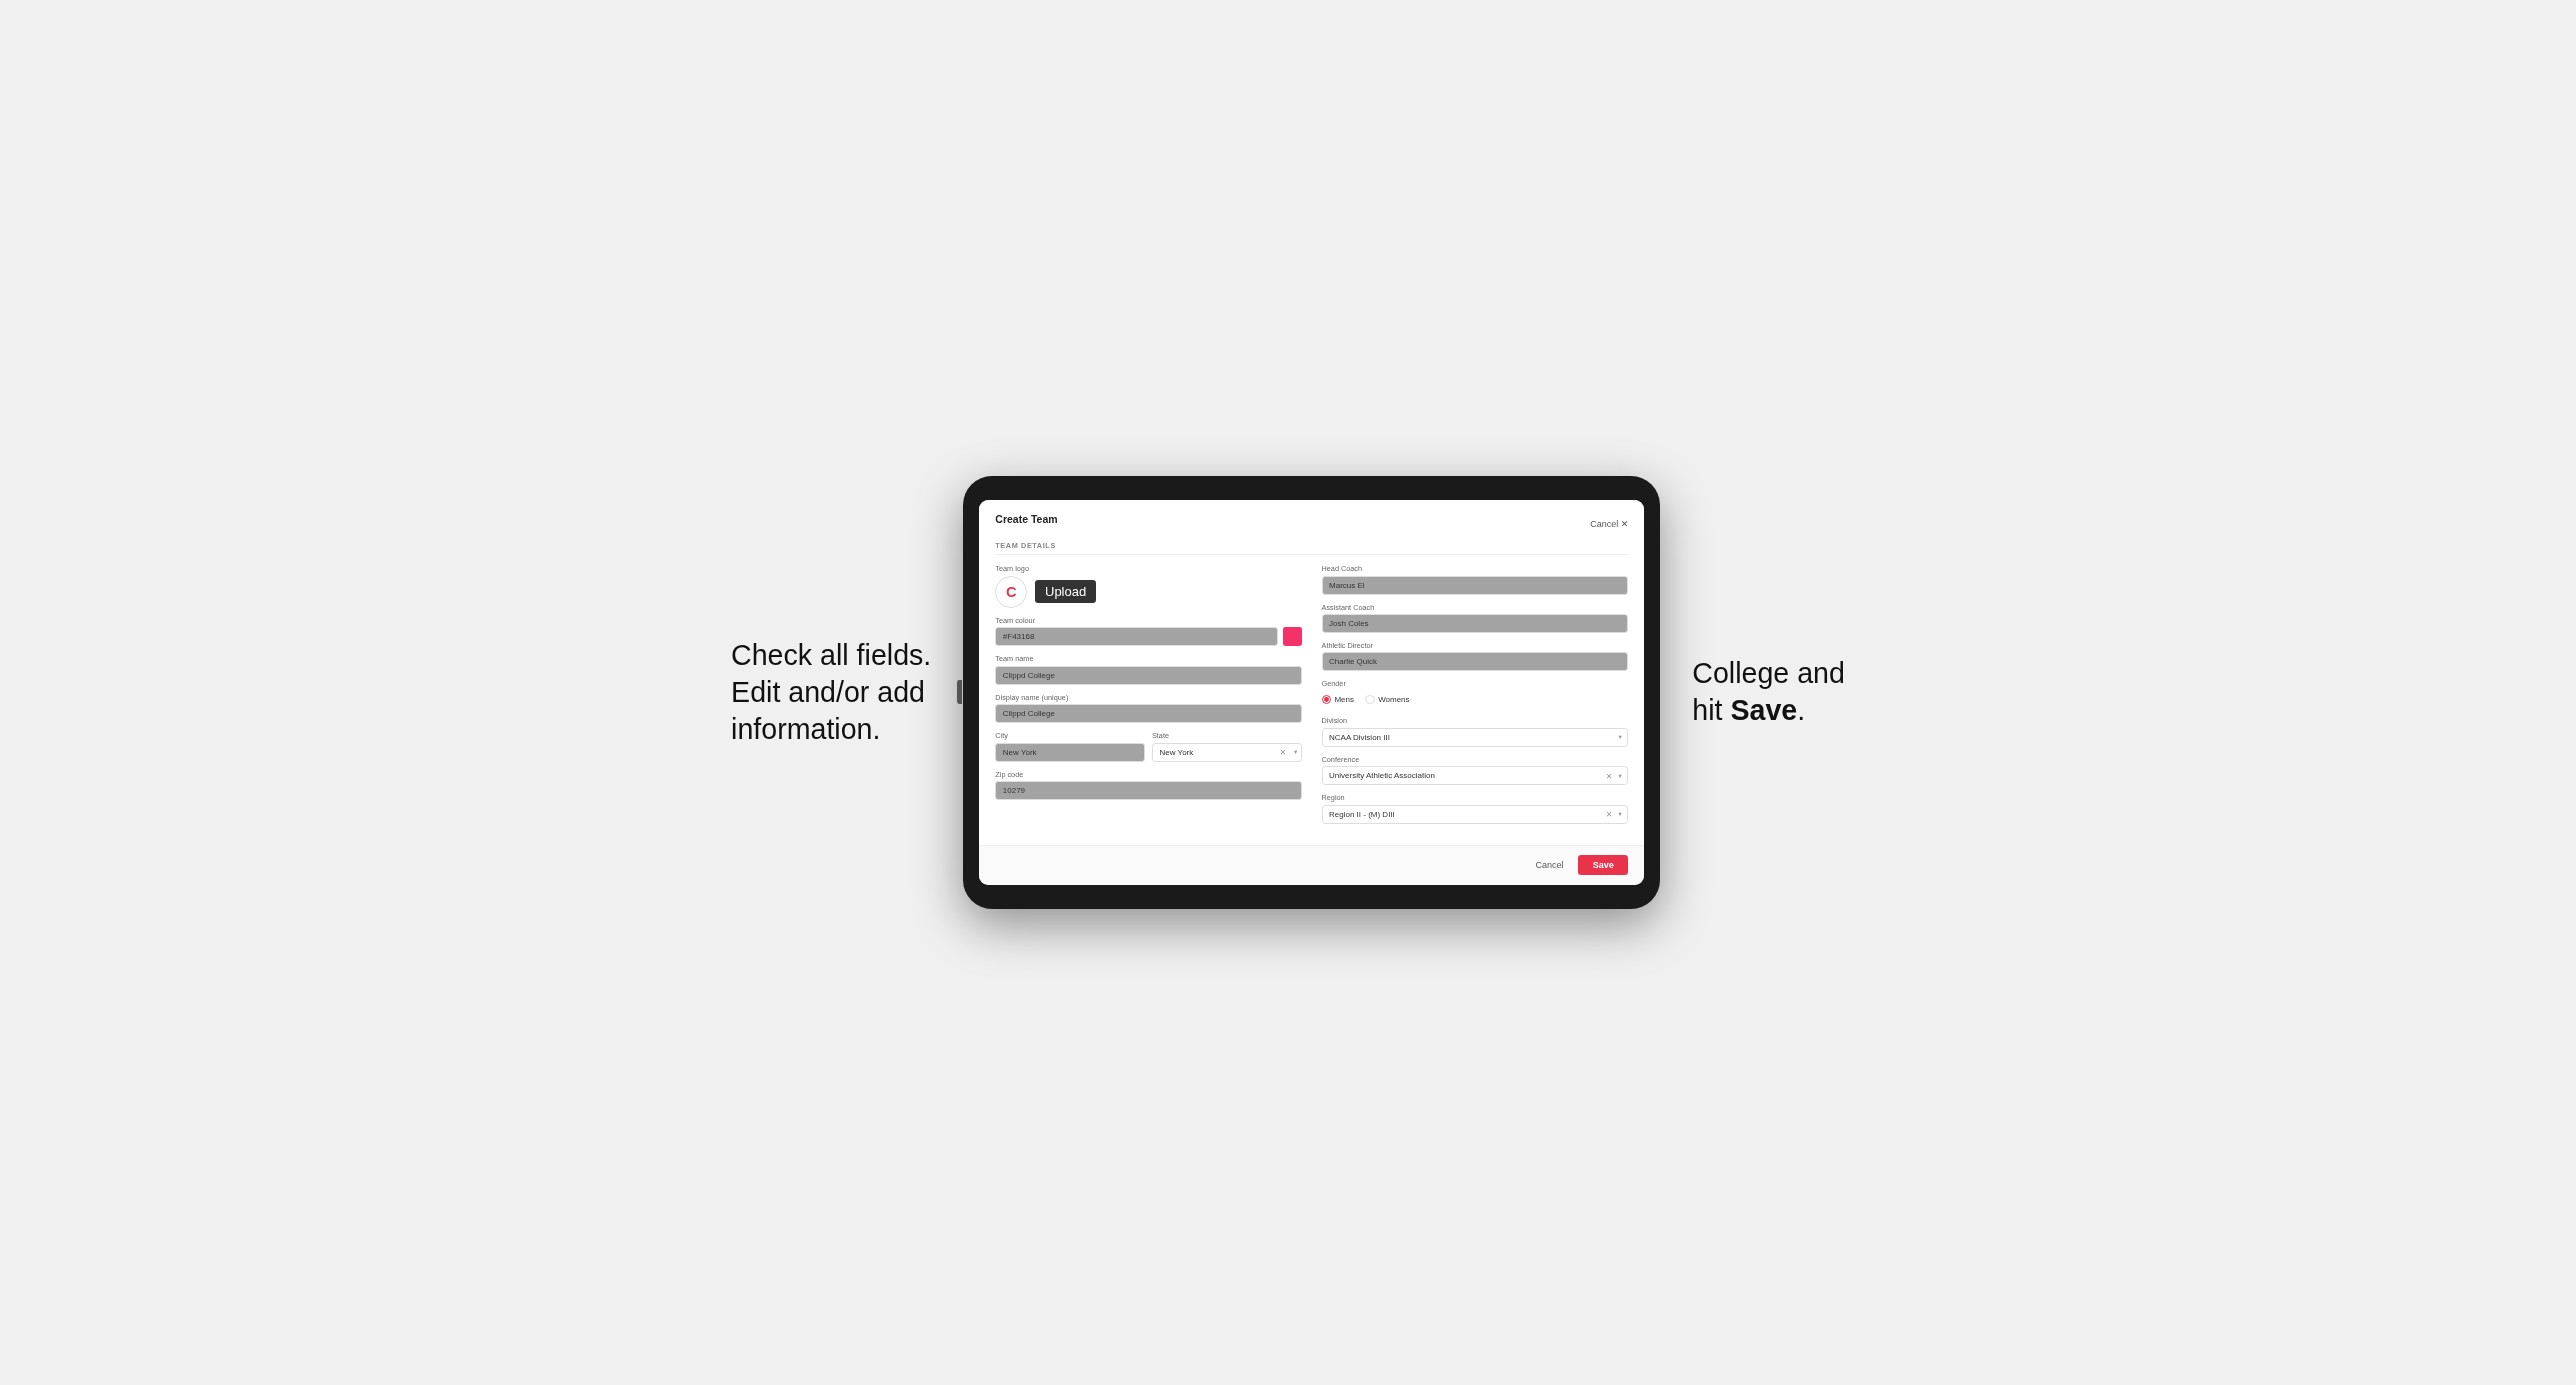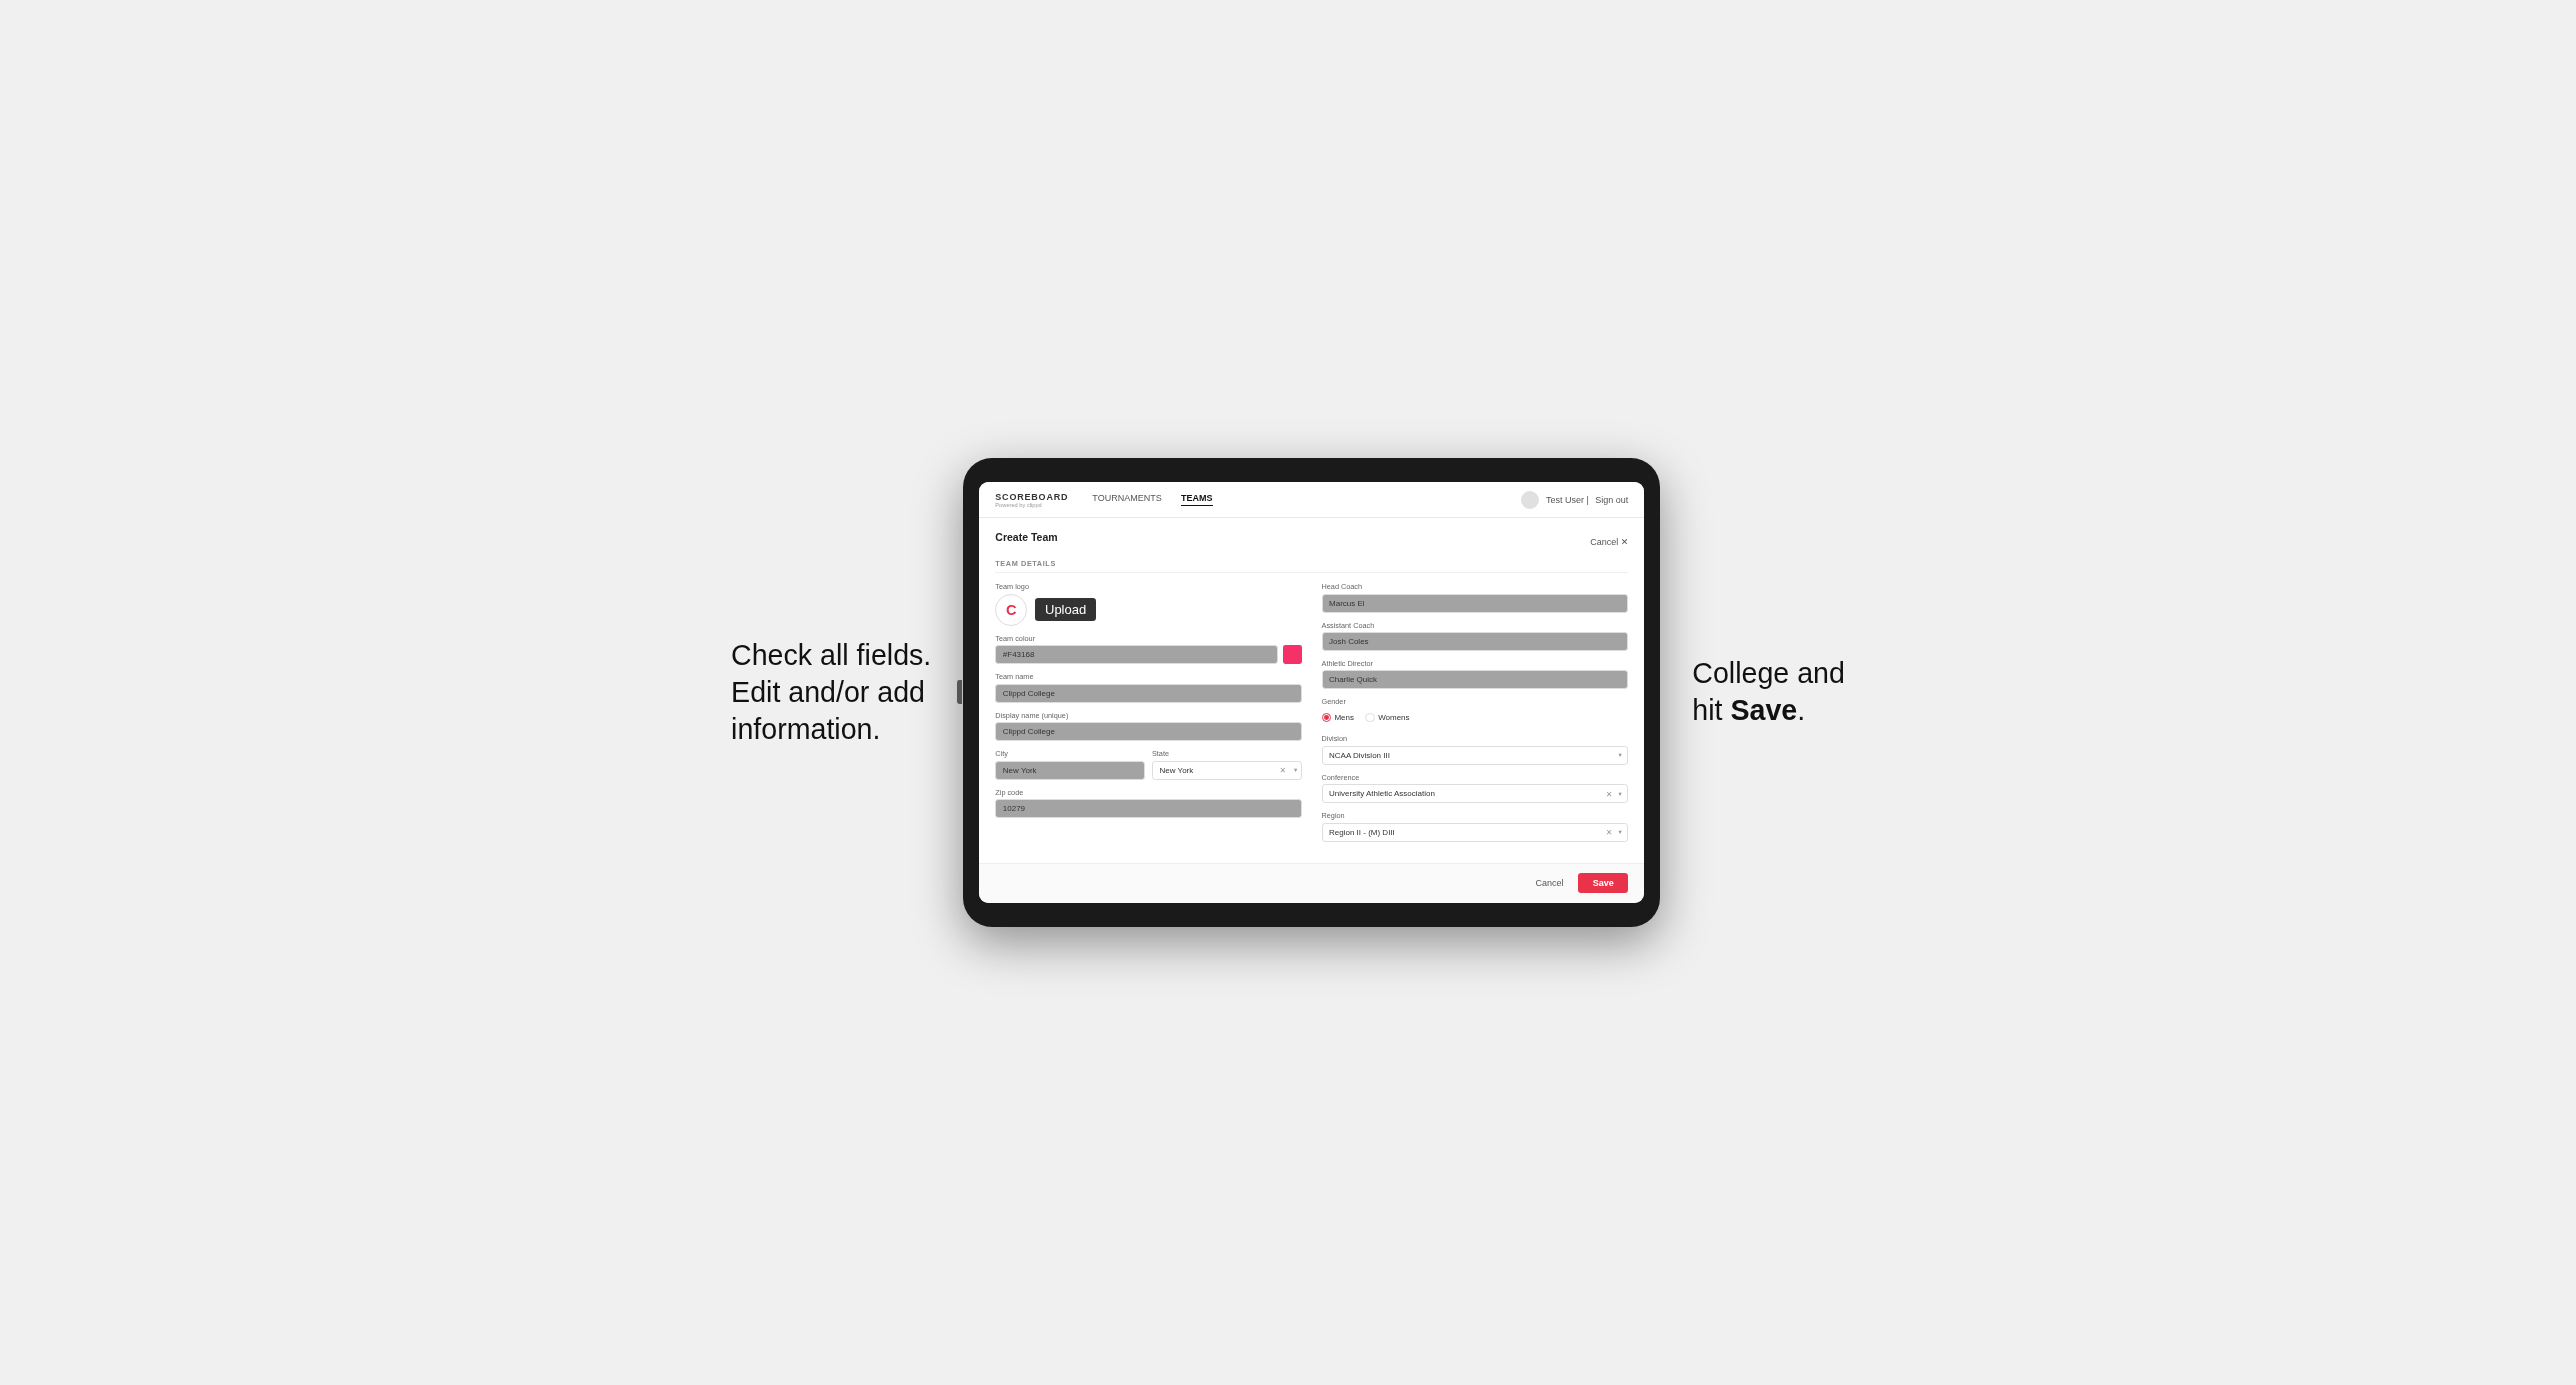--- a/index.html
+++ b/index.html
@@ -414,35 +414,20 @@
   <div class="left-annotation">
     <span>Check all fields.</span><br>
     <span>Edit and/or add</span><br>
     <span>information.</span>
   </div>
 
   <div class="tablet-frame">
     <div class="sidebar-button"></div>
     <div class="tablet-screen">
 
-      <nav class="nav-bar">
-        <div class="nav-logo">
-          <span class="nav-logo-title">SCOREBOARD</span>
-          <span class="nav-logo-sub">Powered by clippd</span>
-        </div>
-        <div class="nav-links">
-          <a class="nav-link">TOURNAMENTS</a>
-          <a class="nav-link active">TEAMS</a>
-        </div>
-        <div class="nav-right">
-          <div class="nav-avatar"></div>
-          <span>Test User |</span>
-          <a style="color:#555;text-decoration:none;font-size:9px;">Sign out</a>
-        </div>
-      </nav>
 
       <div class="content-area">
         <div class="cancel-bar">
           <span class="form-title">Create Team</span>
           <span class="cancel-link">
             <span>Cancel</span>
             <span> ✕</span>
           </span>
         </div>
 

